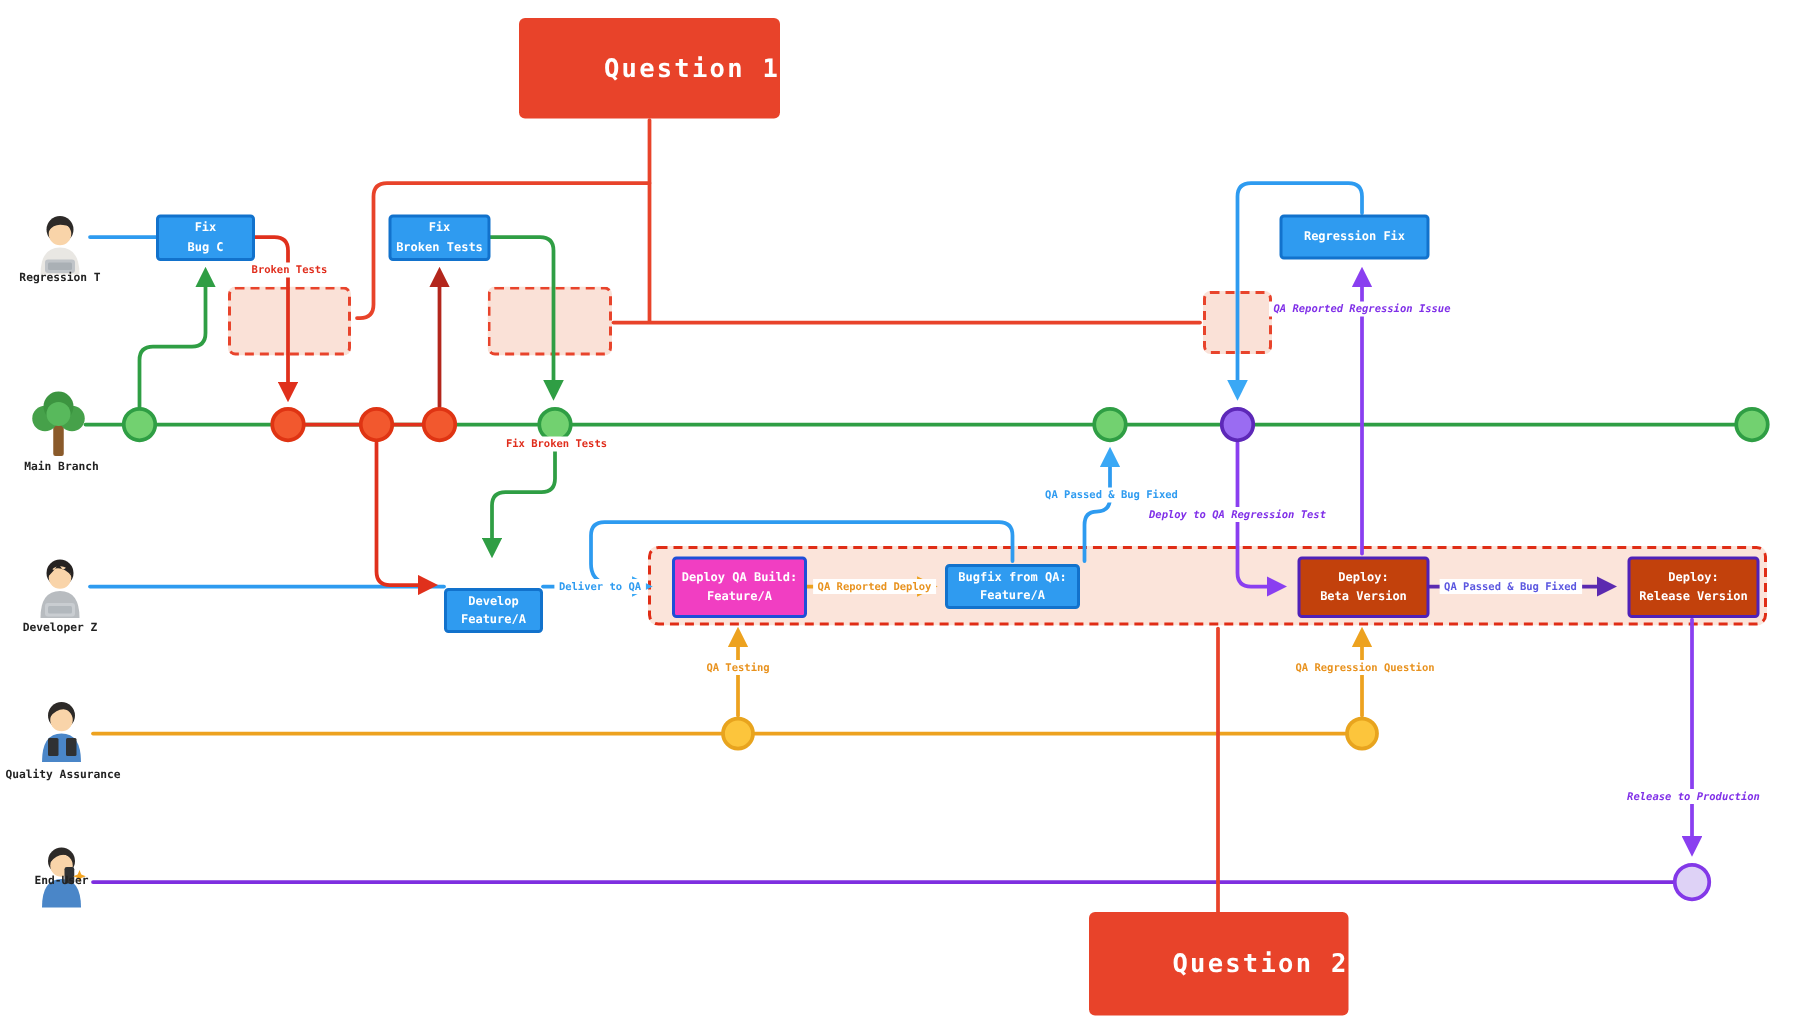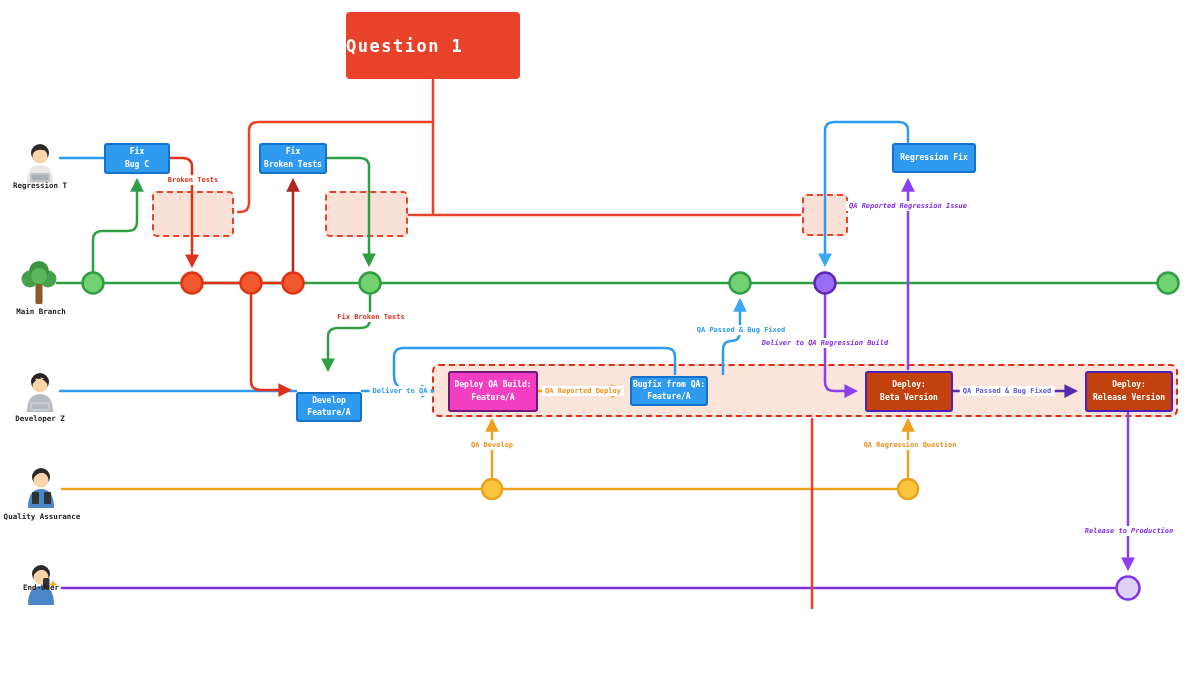--- a/index.html
+++ b/index.html
@@ -5,30 +5,30 @@
   html,body{margin:0;padding:0;background:#ffffff;}
   .stage{
     position:relative;width:1200px;height:687px;background:#ffffff;overflow:hidden;
     font-family:"DejaVu Sans Mono","Liberation Mono",monospace;
   }
   .stage svg{position:absolute;left:0;top:0;z-index:2;pointer-events:none;}
   .dashed{position:absolute;z-index:1;border:2px dashed #e8442c;background:#fae1d7;border-radius:5px;box-sizing:border-box;}
   .dashed.big{border:2.5px dashed #e02d16;background:#fbe4da;border-radius:7px;}
   .qbox{
     position:absolute;z-index:3;background:#e8432a;border-radius:4px;color:#fff;
-    display:flex;align-items:center;justify-content:flex-start;
+    display:flex;align-items:center;justify-content:flex-end;
     font-size:17px;font-weight:bold;letter-spacing:1.5px;
   }
   .node{
     position:absolute;z-index:3;border-radius:3px;color:#fff;box-sizing:border-box;
     display:flex;flex-direction:column;align-items:center;justify-content:center;
     font-size:8px;font-weight:bold;line-height:1.55;text-align:center;white-space:nowrap;
   }
   .node-blue{background:#2f9bf0;border:2px solid #1272cc;}
-  .node-magenta{background:#f13ec2;border:2px solid #701a75;}
+  .node-magenta{background:#f13ec2;border:2px solid #1d4ed8;}
   .node-purple{background:#c2410c;border:2px solid #4f21b8;}
   .elabel{
     position:absolute;z-index:3;transform:translate(-50%,-50%);
     font-size:7px;font-weight:bold;white-space:nowrap;background:#ffffff;padding:1px 3px;
   }
   .c-red{color:#e02d1c;} .c-blue{color:#2e9bf0;} .c-orange{color:#e8921e;}
   .c-purple{color:#8030e8;font-style:italic;} .c-indigo{color:#5b57e0;}
   .actor-label{
     position:absolute;z-index:3;transform:translate(-50%,-50%);
     font-size:7.5px;font-weight:bold;color:#222;white-space:nowrap;
@@ -155,61 +155,64 @@
       <circle cx="0" cy="-7" r="7.5" fill="#f9d4a9"></circle>
       <path d="M-7.5,-9 Q-3,-15 3,-14 Q7,-13 7.5,-9 L7.5,-12 Q3,-18 -3,-17 Q-7.5,-16 -7.5,-12 Z" fill="#2d2a28"></path>
       <rect x="2" y="-6" width="6.5" height="11" rx="1.5" fill="#2f3133"></rect>
       <path d="M12,-4 l1.2,3 3,1.2 -3,1.2 -1.2,3 -1.2,-3 -3,-1.2 3,-1.2 Z" fill="#f5a623"></path>
     </g>
   </svg>
 
   <div class="qbox" style="left:346px;top:12px;width:174px;height:67px">
     <span>Question 1</span>
   </div>
+  <div class="qbox" style="left:726px;top:608px;width:173px;height:69px">
+    <span>Question 2</span>
+  </div>
 
   <div class="node node-blue" style="left:104px;top:143px;width:66px;height:31px">
     <span>Fix</span>
     <span>Bug C</span>
   </div>
   <div class="node node-blue" style="left:259px;top:143px;width:68px;height:31px">
     <span>Fix</span>
     <span>Broken Tests</span>
   </div>
-  <div class="node node-blue" style="left:892px;top:143px;width:84px;height:30px">
+  <div class="node node-blue" style="left:853px;top:143px;width:100px;height:30px">
     <span>Regression Fix</span>
   </div>
   <div class="node node-blue" style="left:296px;top:392px;width:66px;height:30px">
     <span>Develop</span>
     <span>Feature/A</span>
   </div>
   <div class="node node-magenta" style="left:448px;top:371px;width:90px;height:41px">
     <span>Deploy QA Build:</span>
     <span>Feature/A</span>
   </div>
-  <div class="node node-blue" style="left:630px;top:376px;width:78px;height:30px">
+  <div class="node node-blue" style="left:630px;top:376px;width:90px;height:30px">
     <span>Bugfix from QA:</span>
     <span>Feature/A</span>
   </div>
   <div class="node node-purple" style="left:865px;top:371px;width:88px;height:41px">
     <span>Deploy:</span>
     <span>Beta Version</span>
   </div>
   <div class="node node-purple" style="left:1085px;top:371px;width:88px;height:41px">
     <span>Deploy:</span>
     <span>Release Version</span>
   </div>
 
   <div class="elabel c-red" style="left:193px;top:180px">Broken Tests</div>
-  <div class="elabel c-red" style="left:371px;top:317px">Fix Broken Tests</div>
+  <div class="elabel c-red" style="left:371px;top:296px">Fix Broken Tests</div>
   <div class="elabel c-blue" style="left:400px;top:391px">Deliver to QA</div>
   <div class="elabel c-orange" style="left:583px;top:391px">QA Reported Deploy</div>
   <div class="elabel c-blue" style="left:741px;top:330px">QA Passed &amp; Bug Fixed</div>
-  <div class="elabel c-purple" style="left:825px;top:343px">Deliver to QA Regression Build</div>
+  <div class="elabel c-purple" style="left:825px;top:343px">Deploy to QA Regression Test</div>
   <div class="elabel c-purple" style="left:908px;top:206px">QA Reported Regression Issue</div>
-  <div class="elabel c-orange" style="left:492px;top:445px">QA Develop</div>
+  <div class="elabel c-orange" style="left:492px;top:445px">QA Testing</div>
   <div class="elabel c-orange" style="left:910px;top:445px">QA Regression Question</div>
   <div class="elabel c-indigo" style="left:1007px;top:391px">QA Passed &amp; Bug Fixed</div>
   <div class="elabel c-purple" style="left:1129px;top:531px">Release to Production</div>
 
   <div class="actor-label" style="left:40px;top:185px">Regression T</div>
   <div class="actor-label" style="left:41px;top:311px">Main Branch</div>
   <div class="actor-label" style="left:40px;top:418px">Developer Z</div>
   <div class="actor-label" style="left:42px;top:516px">Quality Assurance</div>
   <div class="actor-label" style="left:41px;top:587px">End-User</div>
 

